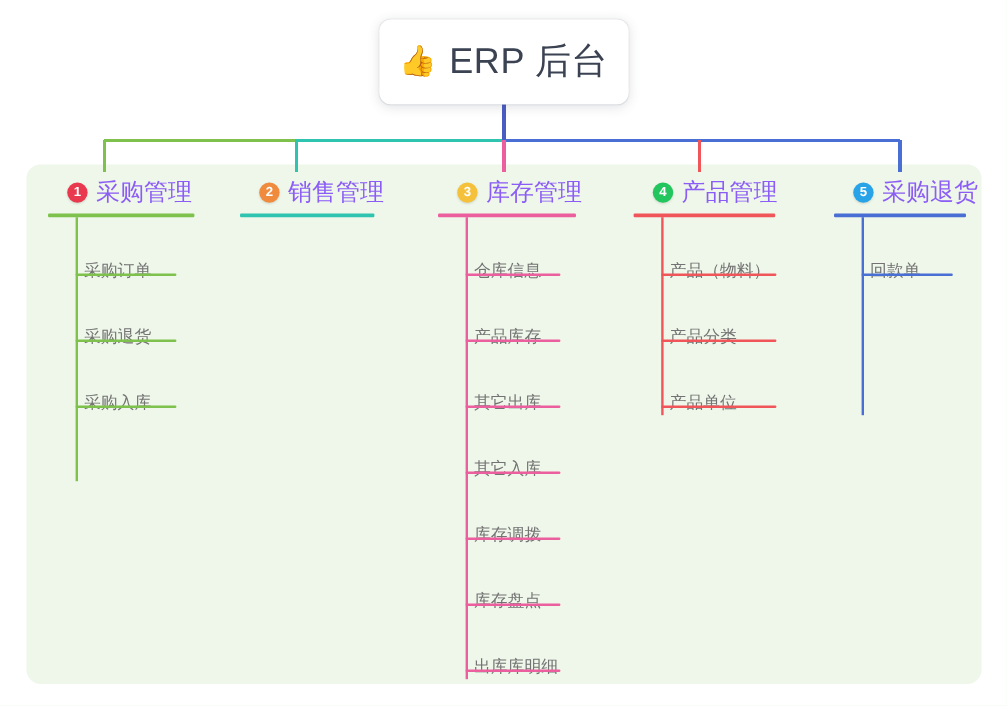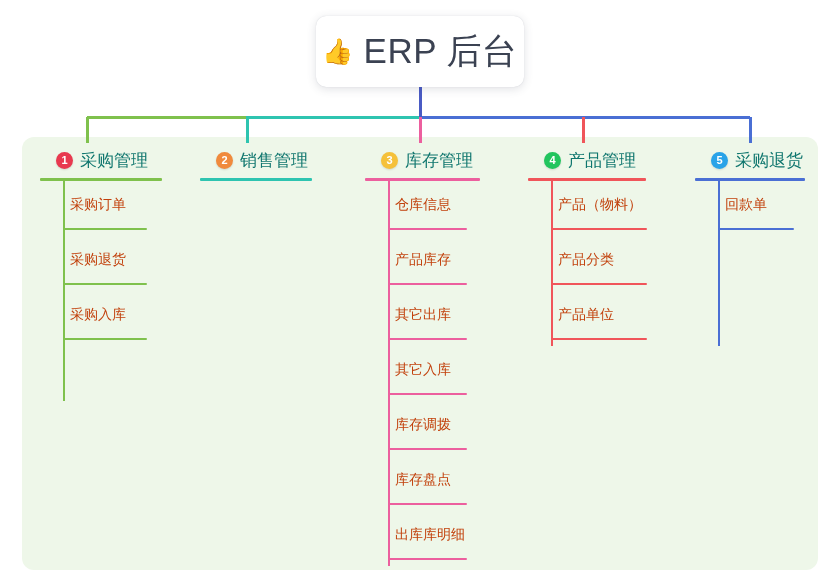--- a/index.html
+++ b/index.html
@@ -15,49 +15,49 @@
   
   .root-card{
     position:absolute;left:316px;top:16px;width:208px;height:71px;
     background:#ffffff;border-radius:10px;
     box-shadow:0 2px 10px rgba(60,70,90,.16), 0 0 1px rgba(60,70,90,.22);
     display:flex;align-items:center;justify-content:center;
     gap:10px;z-index:6;
   }
   .root-emoji{font-size:25px;line-height:1;display:block;}
   .root-title{
-    font-size:35px;color:#3b4252;letter-spacing:.5px;white-space:nowrap;
+    font-size:30px;color:#3b4252;letter-spacing:.5px;white-space:nowrap;
   }
 
   
   .panel{
     position:absolute;left:22px;top:137px;width:796px;height:433px;
     background:#eef7e9;border-radius:12px;z-index:1;
   }
 
   
   svg.wires{position:absolute;left:0;top:0;width:839px;height:588px;z-index:4;pointer-events:none;}
 
   
   .col{position:absolute;top:148px;z-index:5;}
   .col-head{display:flex;align-items:center;gap:7px;height:24px;padding-left:16px;}
   .badge{
     width:17px;height:17px;border-radius:50%;
     display:flex;align-items:center;justify-content:center;
     color:#fff;font-size:11px;line-height:1;font-weight:bold;flex:0 0 auto;
     box-shadow:0 1px 2px rgba(0,0,0,.12);
   }
-  .col-title{font-size:17px;color:#0f766e;white-space:nowrap;}
+  .col-title{font-size:20px;color:#8b5cf6;white-space:nowrap;}
   .head-rule{height:3px;margin-top:6px;border-radius:1px;}
 
   .items{position:relative;margin-top:0;}
   .item{position:relative;height:55px;}
   .item-label{
-    position:absolute;left:30px;bottom:22px;
-    font-size:14px;color:#c2410c;white-space:nowrap;
+    position:absolute;left:30px;bottom:1px;
+    font-size:14px;color:#737373;white-space:nowrap;
   }
   .item-rule{position:absolute;left:23px;bottom:6px;height:1.6px;border-radius:1px;}
   .spine{position:absolute;left:23px;top:0;width:1.6px;}
 </style>
 </head>
 <body>
 
 <div id="stage">
 
   <div class="panel"></div>

